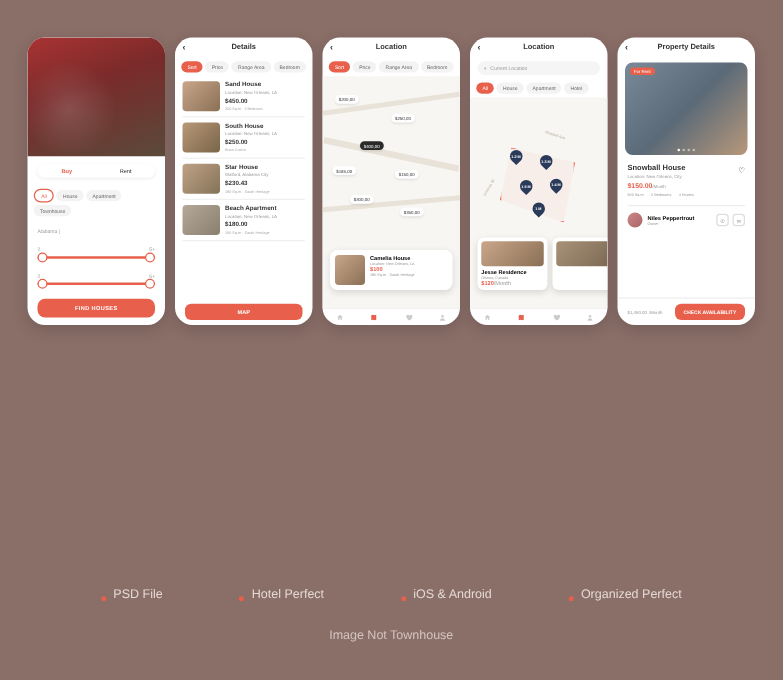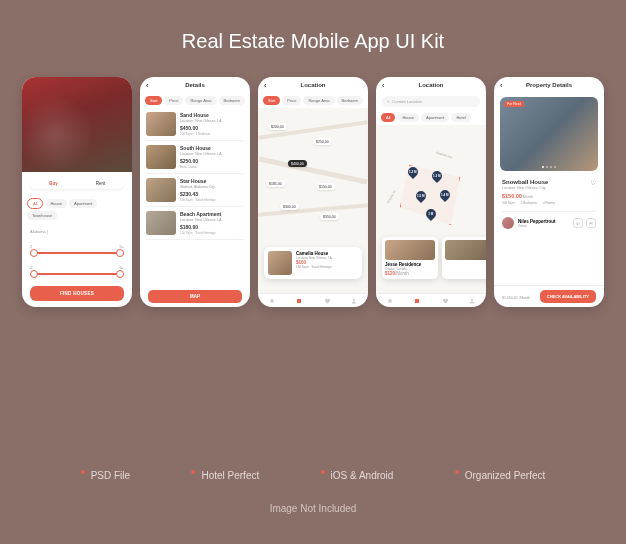--- a/index.html
+++ b/index.html
@@ -82,32 +82,31 @@
 .agent-name { font-size: 4.5px; font-weight: 600; }
 .agent-role { font-size: 3px; color: #999; }
 .contact-icons { margin-left: auto; display: flex; gap: 3px; }
 .contact-icon { width: 10px; height: 10px; border: .5px solid #ddd; border-radius: 3px; display: flex; align-items: center; justify-content: center; font-size: 4px; color: #999; }
 .bottom-bar { display: flex; align-items: center; padding: 4px 8px; border-top: .5px solid #eee; }
 .final-price { font-size: 6px; font-weight: 700; color: #333; }
 .final-price span { font-size: 3.5px; color: #999; font-weight: 400; }
 .check-btn { margin-left: auto; background: #e8604c; color: #fff; font-size: 4px; font-weight: 600; padding: 4px 7px; border-radius: 5px; }
 
 .features { display: flex; justify-content: space-around; width: 100%; margin-top: 28px; padding: 0 30px; }
-.feat { display: flex; align-items: flex-start; gap: 6px; color: #e5d8d4; font-size: 10px; }
+.feat { display: flex; align-items: flex-end; gap: 6px; color: #e5d8d4; font-size: 10px; }
 .feat-dot { width: 4px; height: 4px; background: #e8604c; border-radius: 50%; }
 .disclaimer { color: #d4c4c0; font-size: 10px; margin-top: 22px; }
 
 .search-input { background: #f5f5f5; border-radius: 6px; margin: 3px 6px; padding: 3px 5px; font-size: 4px; color: #999; display: flex; align-items: center; gap: 3px; }
 .street-label { position: absolute; font-size: 3px; color: #b5ab9a; white-space: nowrap; }
 </style>
 </head>
 <body>
 
 <div class="canvas">
-  <h1 class="title">Real Estate Mobile App UI Kit</h1>
 
   <div class="screens">
 
     <div class="phone">
       <div class="hero"></div>
       <div class="seg">
         <div class="seg-item active">Buy</div>
         <div class="seg-item">Rent</div>
       </div>
       <div class="pills">
@@ -358,14 +357,14 @@
     <div class="feat">
         <div class="feat-dot"></div>
         <span>iOS &amp; Android</span>
       </div>
     <div class="feat">
         <div class="feat-dot"></div>
         <span>Organized Perfect</span>
       </div>
   </div>
 
-  <div class="disclaimer">Image Not Included</div>
+  <div class="disclaimer">Image Not Townhouse</div>
 </div>
 
 </body></html>

